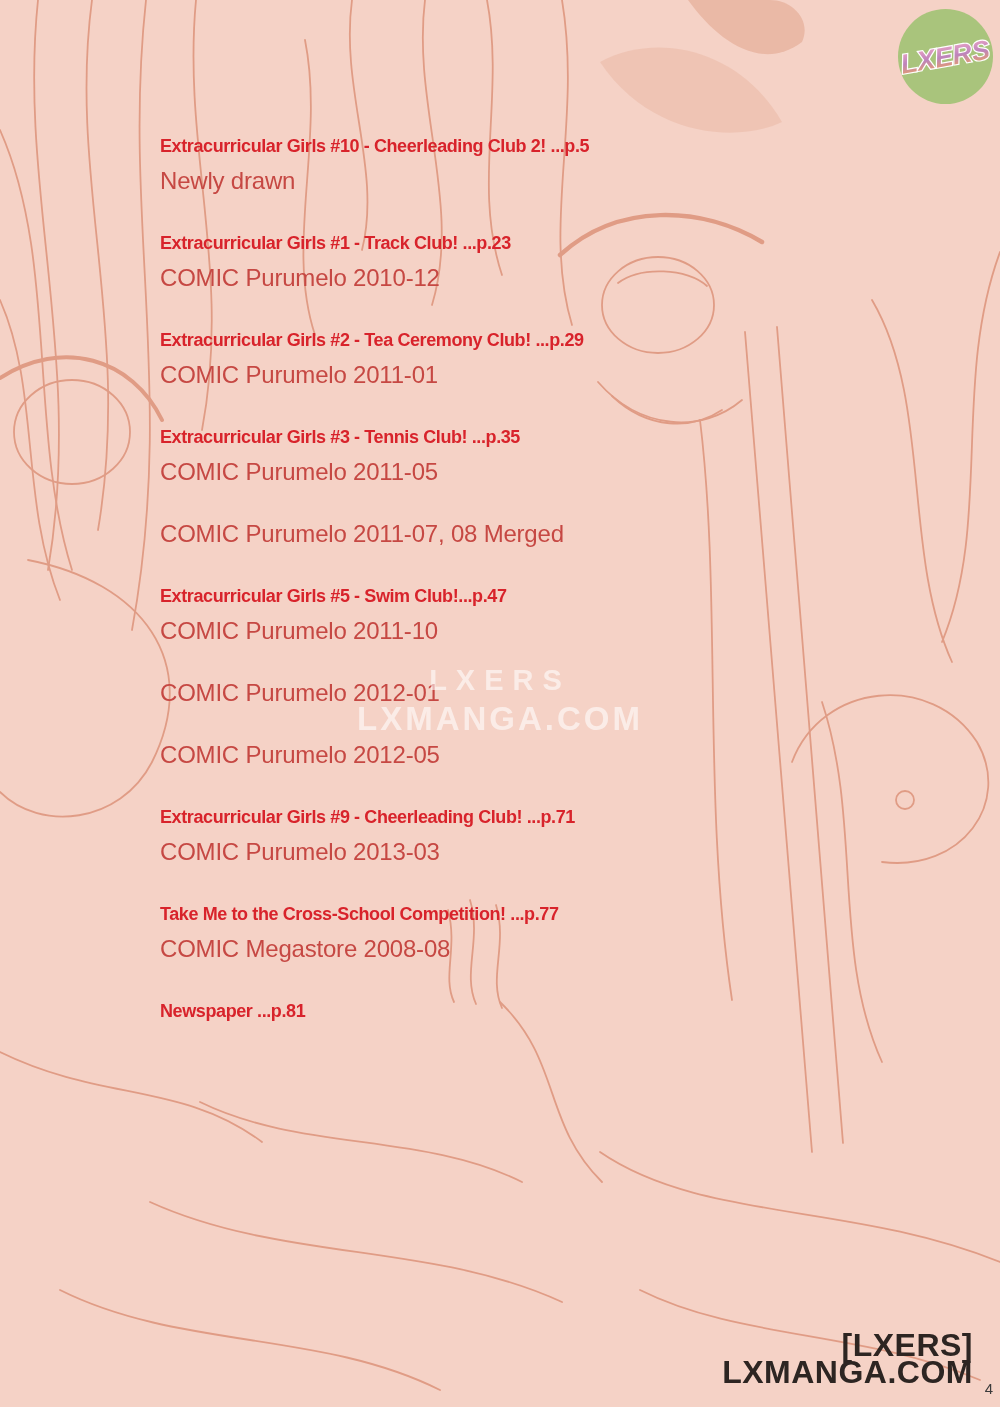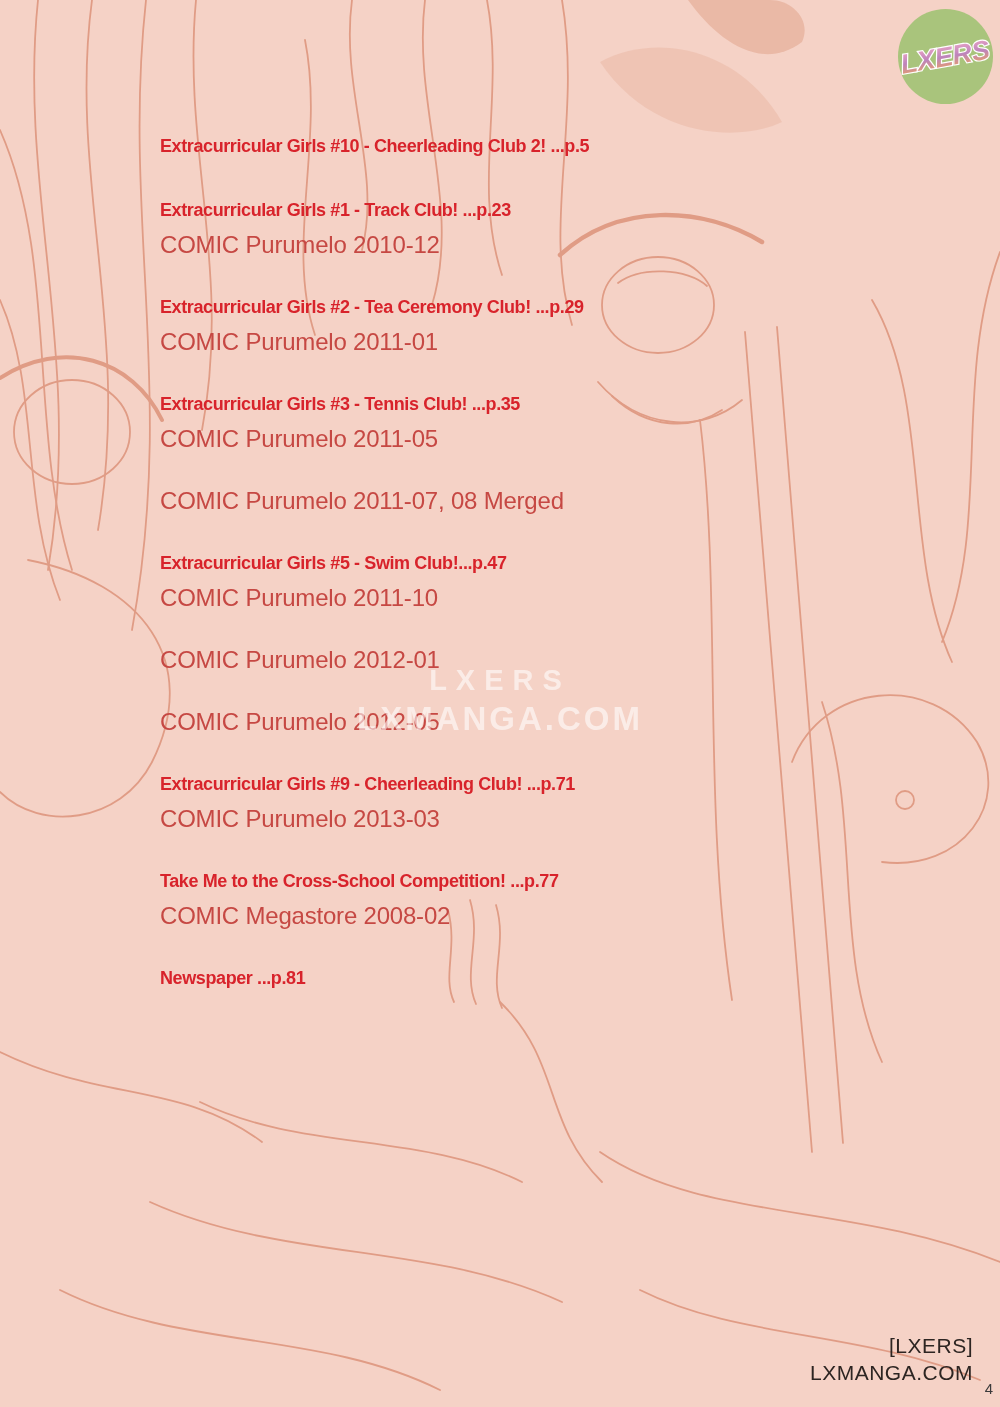--- a/index.html
+++ b/index.html
@@ -60,22 +60,22 @@
     pointer-events:none;
     z-index:5;
   }
   .wm1{font-size:29px;line-height:32px;letter-spacing:9px;}
   .wm2{font-size:33px;line-height:36px;letter-spacing:3px;margin-top:5px;}
   
   .footer{
     position:absolute;right:27px;top:1332px;
     text-align:right;
     color:var(--footer,#2d2522);
-    font-weight:normal;
-    font-size:21px;line-height:27px;
+    font-weight:bold;
+    font-size:32px;line-height:27px;
     letter-spacing:0.5px;
   }
   .pagenum{
     position:absolute;right:7px;top:1380px;
     color:#3b3b3b;font-size:15px;font-weight:normal;
   }
 </style>
 </head>
 <body style="--bg: #f5d2c6; --accent: #d8232b; --sub: #c64843; --footer: #2d2522; --logo-green: #a9c47c;">
 
@@ -136,20 +136,21 @@
           <stop offset="100%" stop-color="#f0a457"></stop>
         </linearGradient>
       </defs>
       <text x="47" y="57" text-anchor="middle" fill="url(#logograd)" transform="rotate(-10 47 47)">LXERS</text>
     </svg>
   </div>
 
   <div class="toc" id="toc">
       <div class="entry">
         <div class="entry-title">Extracurricular Girls #10 - Cheerleading Club 2! ...p.5</div>
+        <div class="entry-sub">Newly drawn</div>
       </div>
       <div class="entry">
         <div class="entry-title">Extracurricular Girls #1 - Track Club! ...p.23</div>
         <div class="entry-sub">COMIC Purumelo 2010-12</div>
       </div>
       <div class="entry">
         <div class="entry-title">Extracurricular Girls #2 - Tea Ceremony Club! ...p.29</div>
         <div class="entry-sub">COMIC Purumelo 2011-01</div>
       </div>
       <div class="entry">
@@ -168,21 +169,21 @@
       </div>
       <div class="entry">
         <div class="entry-sub">COMIC Purumelo 2012-05</div>
       </div>
       <div class="entry">
         <div class="entry-title">Extracurricular Girls #9 - Cheerleading Club! ...p.71</div>
         <div class="entry-sub">COMIC Purumelo 2013-03</div>
       </div>
       <div class="entry">
         <div class="entry-title">Take Me to the Cross-School Competition! ...p.77</div>
-        <div class="entry-sub">COMIC Megastore 2008-02</div>
+        <div class="entry-sub">COMIC Megastore 2008-08</div>
       </div>
       <div class="entry">
         <div class="entry-title">Newspaper ...p.81</div>
       </div>
     </div>
 
   <div class="watermark">
     <div class="wm1">LXERS</div>
     <div class="wm2">LXMANGA.COM</div>
   </div>

